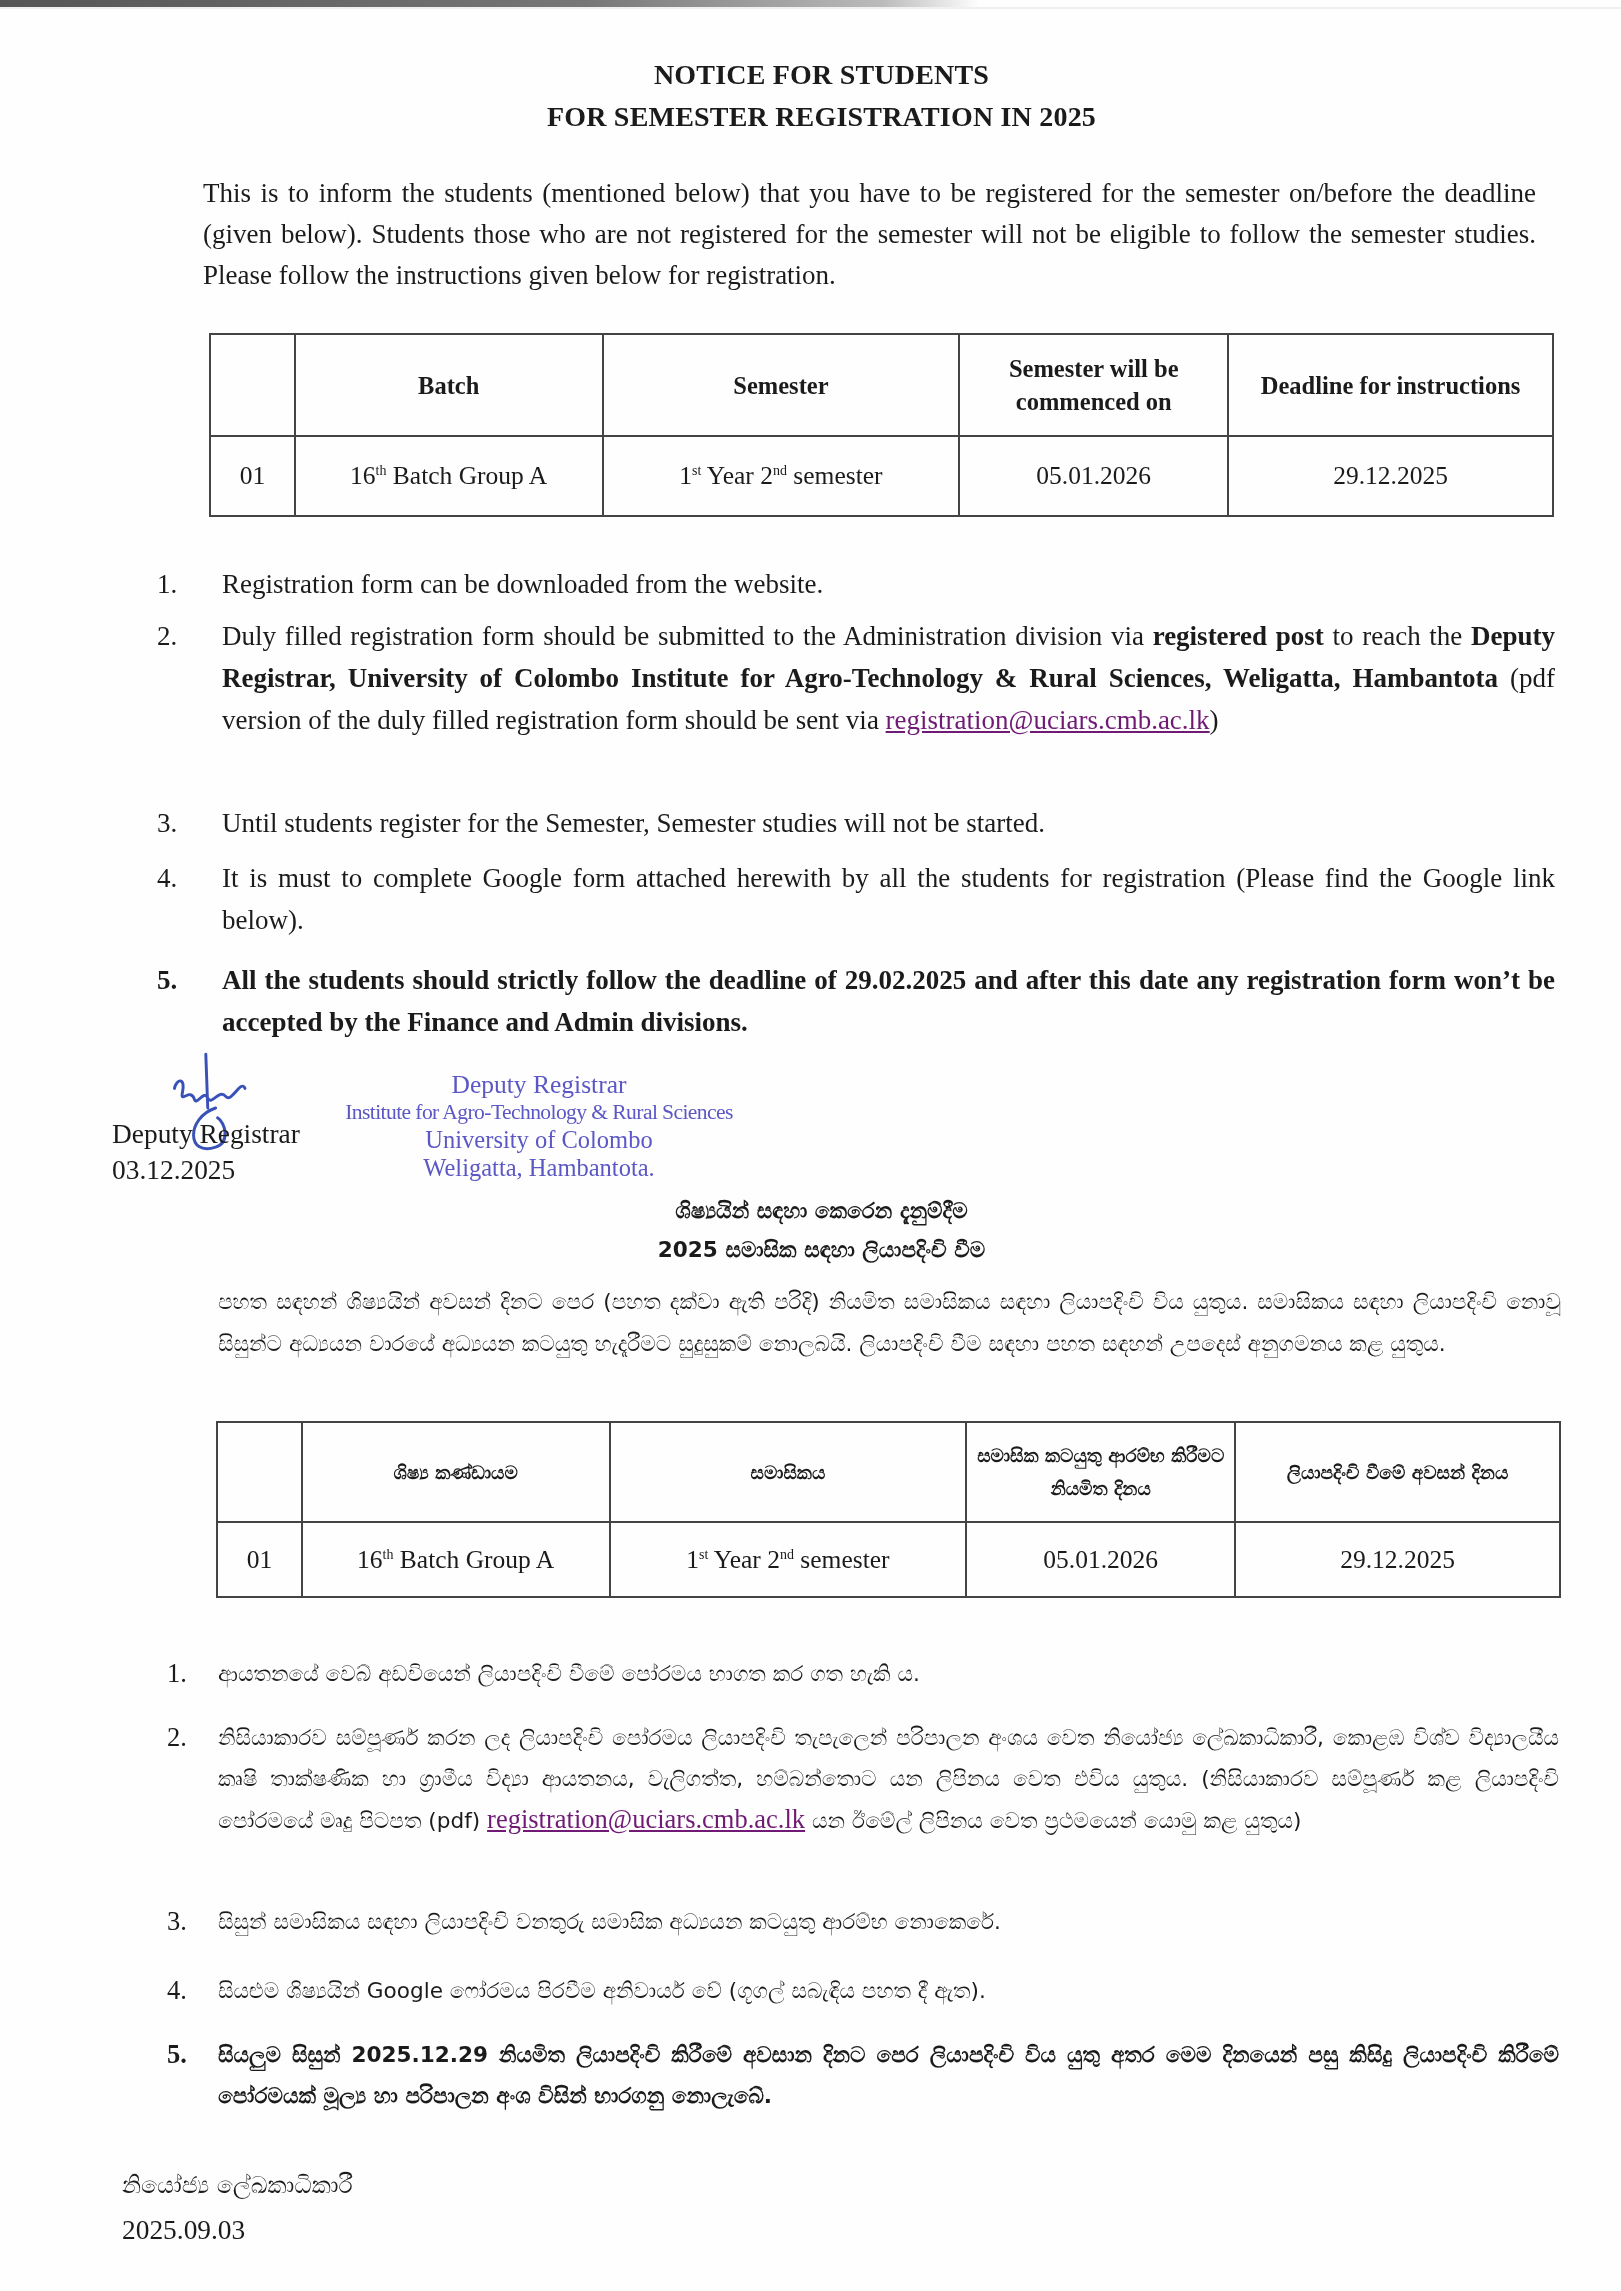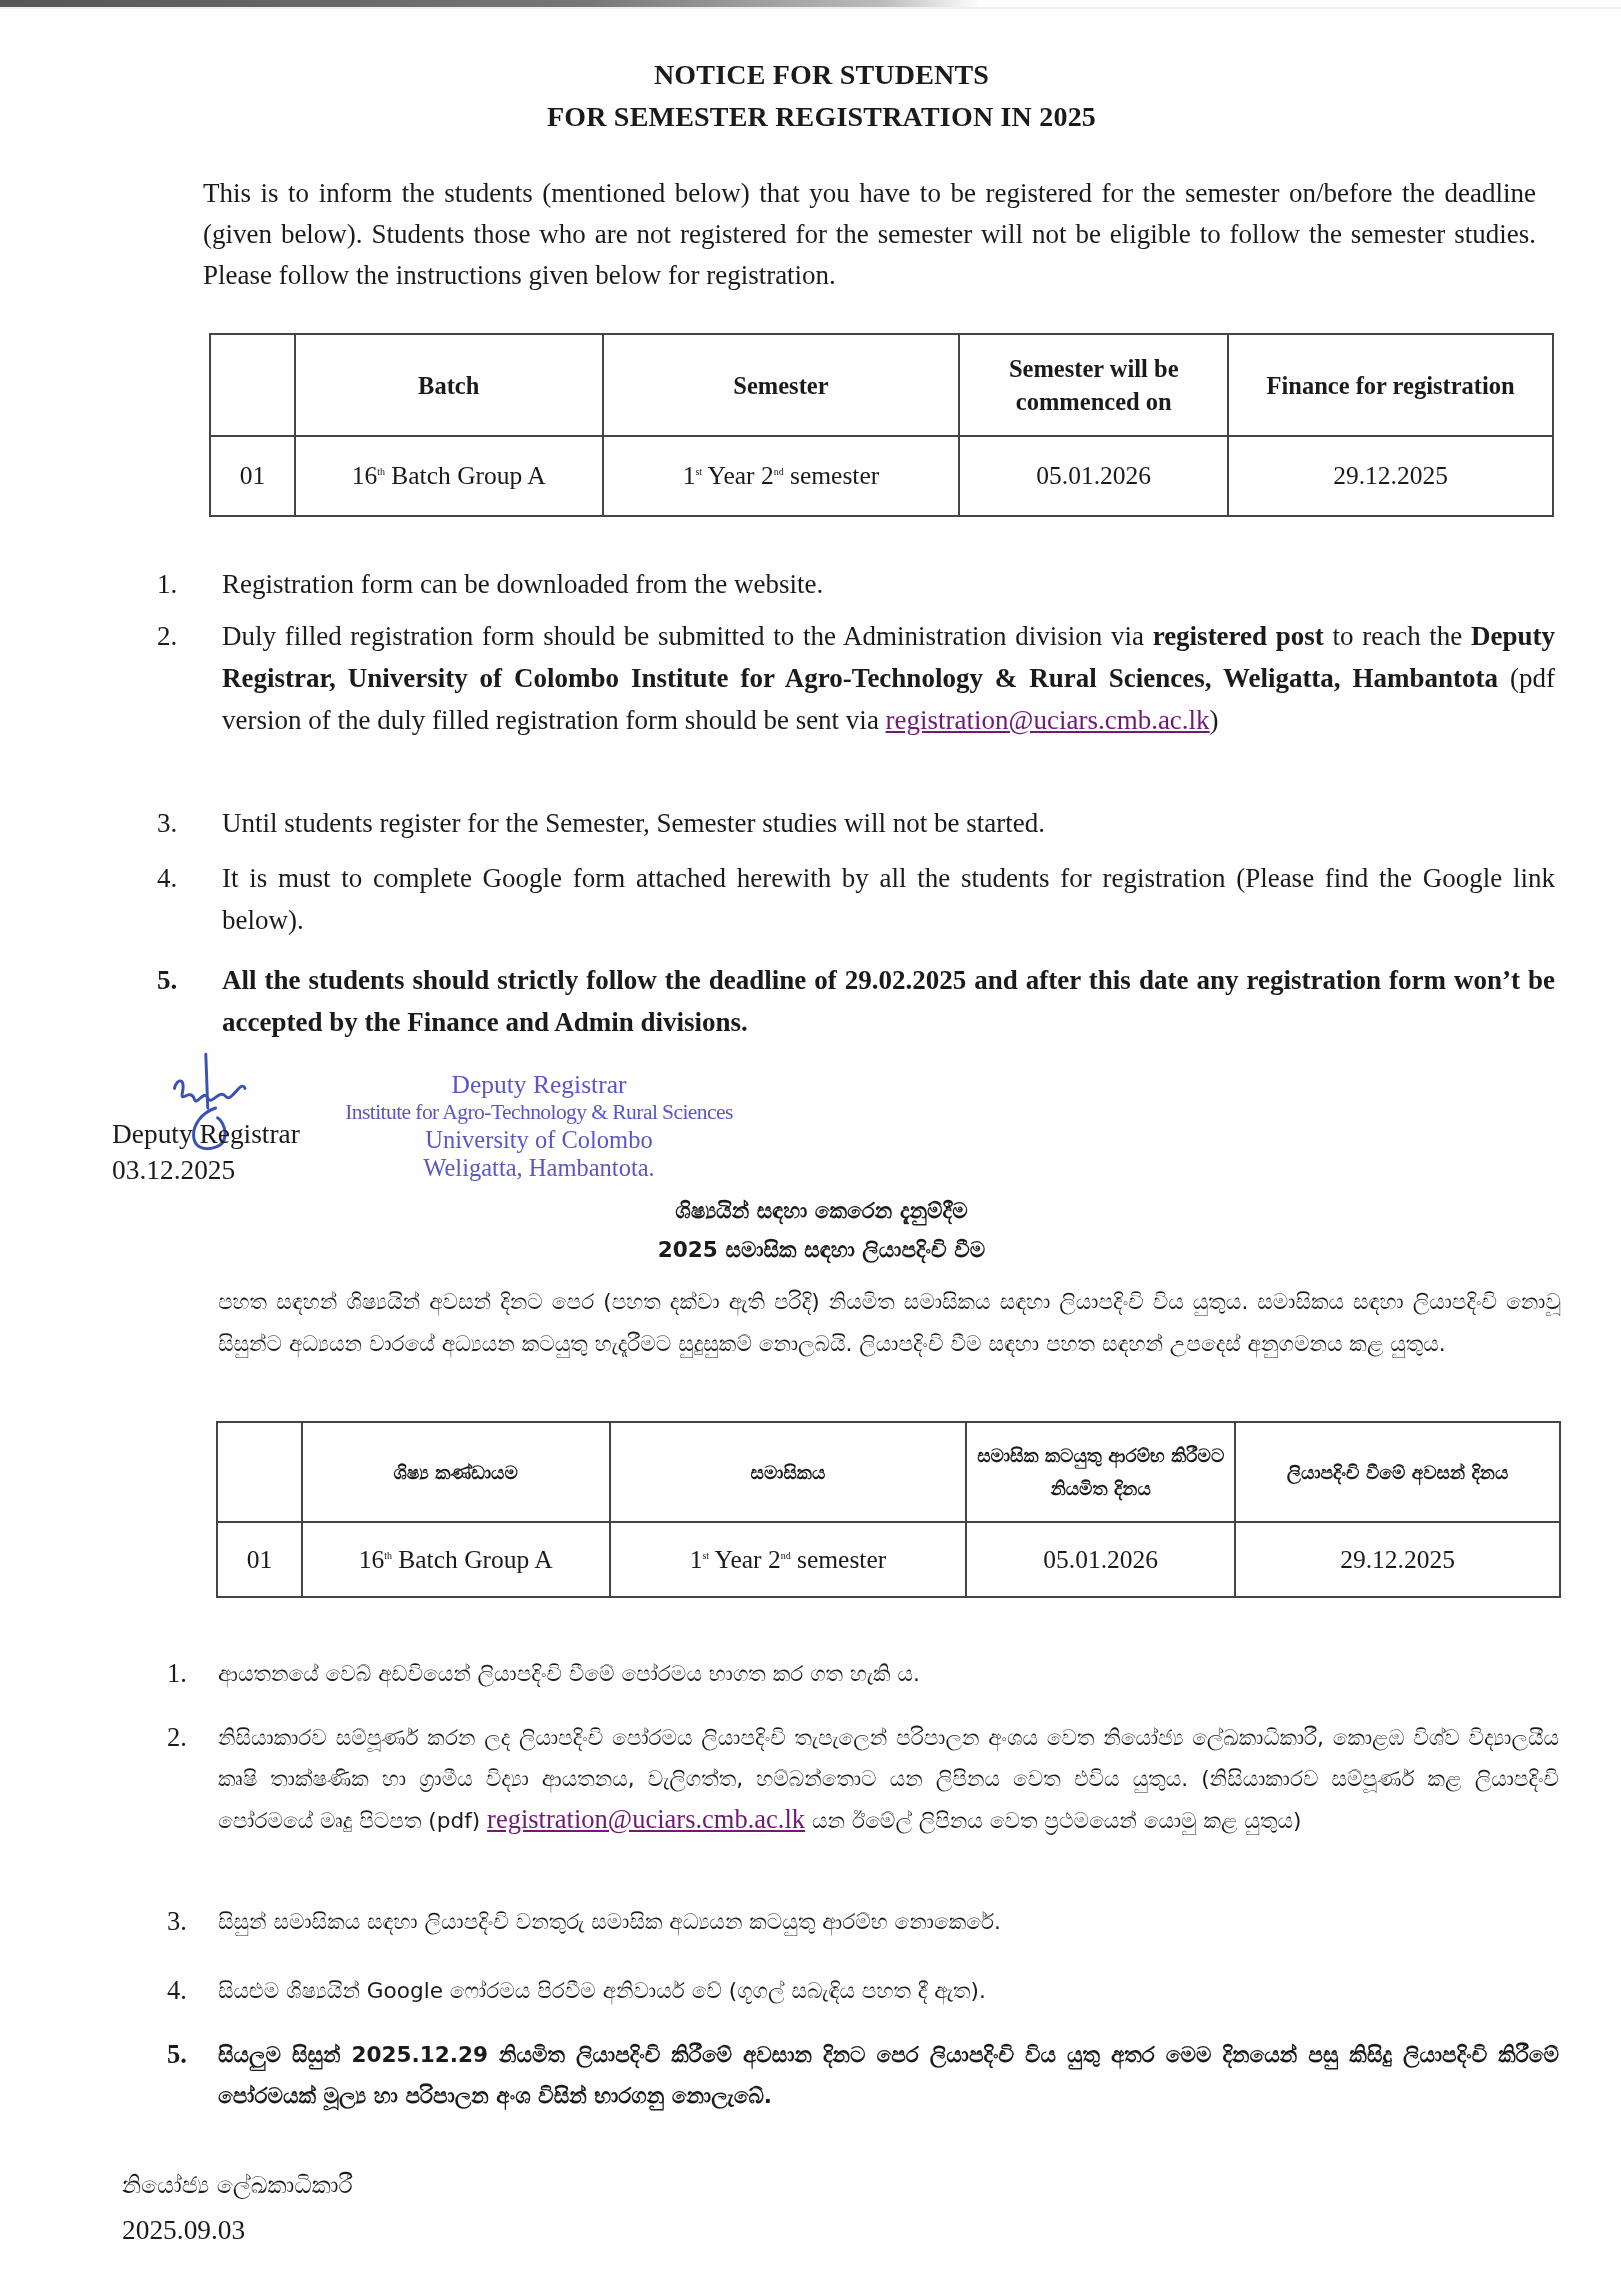--- a/index.html
+++ b/index.html
@@ -7,21 +7,21 @@
          font-family:"Liberation Serif","DejaVu Serif",serif; color:#1b1b1b; }
   .topline { position:absolute; left:0; top:0; width:980px; height:6.9px;
              background:linear-gradient(to right,#555 0%,#777 60%,#bbb 90%,rgba(255,255,255,0) 100%); }
   .topline2 { position:absolute; left:0; top:6.9px; width:1621px; height:2px; background:#f0f0f0; }
   .abs { position:absolute; }
   .title { left:0; width:1643px; text-align:center; font-weight:bold; font-size:28px; letter-spacing:0.2px; }
   .para { left:203px; width:1333px; font-size:27px; line-height:41px; text-align:justify; }
   table.tbl { position:absolute; border-collapse:collapse; font-size:25.5px; }
   table.tbl td { border:2px solid #444; text-align:center; vertical-align:middle; padding:0 5.9px; }
   table.tbl tr.hdr td { font-weight:bold; font-size:24.5px; line-height:33px; }
-  sup { font-size:10px; vertical-align:super; line-height:0; }
+  sup { font-size:14px; vertical-align:super; line-height:0; }
   .li { position:absolute; font-size:27px; line-height:42px; }
   .li .num { position:absolute; left:0; top:0; width:39px; }
   .li .txt { position:absolute; left:57px; text-align:justify;margin-left:8px; }
   .bold { font-weight:bold; }
   .link { text-decoration:underline; color:#701a75; }
   .stamp { color:#5b57c4; text-align:center; }
   .sig-svg { position:absolute; }
   .sin { font-family:"DejaVu Sans","Liberation Sans",sans-serif; }
   .sin-title { left:0; width:1643px; text-align:center; font-weight:bold; font-size:21.6px; }
   .sin-para { left:218px; width:1343px; font-size:21.6px; line-height:42px; text-align:justify; }
@@ -40,21 +40,21 @@
 
 <div class="abs para" style="top:173px;">This is to inform the students (mentioned below) that you have to be registered for the semester on/before the deadline (given below). Students those who are not registered for the semester will not be eligible to follow the semester studies. Please follow the instructions given below for registration.</div>
 
 <table class="tbl" style="left:209px; top:333px; width:1345px; height:184px;">
   <tbody>
       <tr class="hdr" style="height:102px;">
     <td style="width:71px;"></td>
     <td style="width:294px;">Batch</td>
     <td style="width:343px;">Semester</td>
     <td style="width:255px;">Semester will be commenced on</td>
-    <td>Finance for registration</td>
+    <td>Deadline for instructions</td>
   </tr>
   <tr>
     <td>01</td>
     <td><span>16</span><sup>th</sup><span> Batch Group A</span></td>
     <td><span>1</span><sup>st</sup><span> Year 2</span><sup>nd</sup><span> semester</span></td>
     <td>05.01.2026</td>
     <td>29.12.2025</td>
   </tr>
 </tbody>
   </table>

